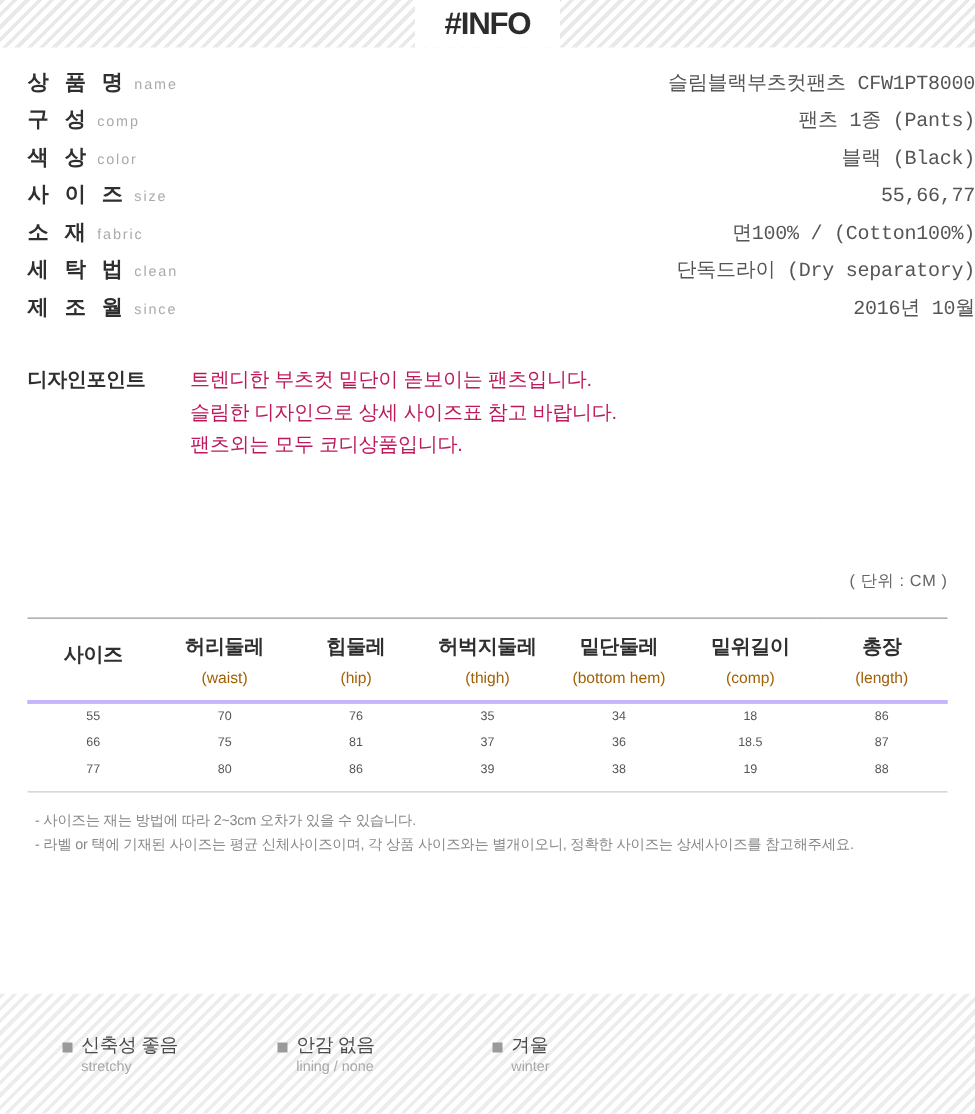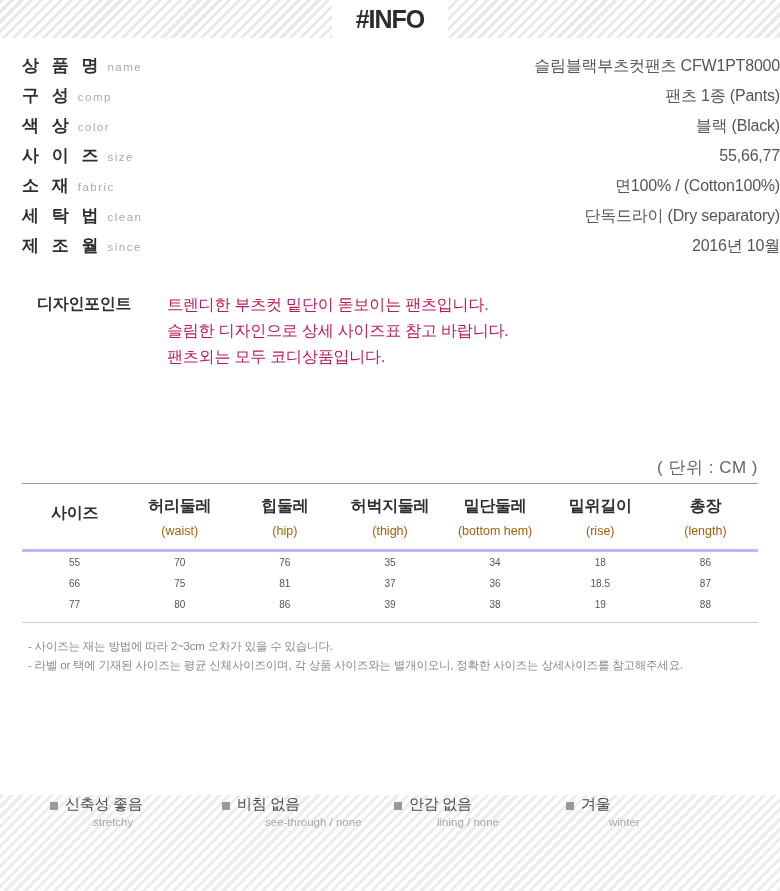--- a/index.html
+++ b/index.html
@@ -69,54 +69,54 @@
     font-size: 11.5px;
     font-weight: normal;
     color: #aaaaaa;
     letter-spacing: 1.5px;
     margin-left: 5px;
   }
   .info-value {
     font-size: 16px;
     color: #555555;
     letter-spacing: -0.2px;
+    font-family: Liberation Mono, monospace;
   }
 
   
   .design-wrap {
     display: flex;
     margin: 28px 0 0 22px;
   }
   .design-label {
     width: 130px;
     flex: 0 0 130px;
     font-size: 16px;
     font-weight: bold;
     color: #2f2f2f;
     letter-spacing: -0.3px;
     padding-top: 2px;
-    margin-left: 15px;
   }
   .design-lines div {
     font-size: 16px;
     color: #be185d;
     line-height: 26px;
     letter-spacing: -0.2px;
   }
 
   
   .table-wrap {
     margin: 86px 22px 0 22px;
     width: 736px;
   }
   .unit-note {
     text-align: right;
-    font-size: 17px;
+    font-size: 13px;
     color: #666666;
-    margin-bottom: 4px;
+    margin-bottom: 20px;
     letter-spacing: 0.5px;
   }
   table.size-table {
     width: 100%;
     border-collapse: collapse;
     table-layout: fixed;
   }
   table.size-table thead th {
     border-top: 1px solid #999999;
     border-bottom: 3px solid #c4b5fd;
@@ -169,20 +169,21 @@
     height: 96px;
     background-color: #ffffff;
     background-image: repeating-linear-gradient(
       135deg,
       #ededed 0px,
       #ededed 3px,
       #ffffff 3px,
       #ffffff 7px
     );
     display: flex;
+    align-items: center;
   }
   .footer-inner {
     display: flex;
     width: 100%;
     padding-left: 50px;
     box-sizing: border-box;
   }
   .attr {
     width: 172px;
     display: flex;
@@ -201,21 +202,20 @@
     color: #4a4a4a;
     letter-spacing: -0.3px;
     display: block;
   }
   .attr .txt .en {
     font-size: 11.5px;
     color: #a8a8a8;
     letter-spacing: 0;
     display: block;
     margin-top: 2px;
-    margin-left: 28px;
   }
 </style>
 </head>
 <body>
 
 <div class="header-band">
   <div class="header-title">#INFO</div>
 </div>
 
 <div class="info-wrap">
@@ -300,21 +300,21 @@
         <th>
           <span>허벅지둘레</span>
           <span class="sub">(thigh)</span>
         </th>
         <th>
           <span>밑단둘레</span>
           <span class="sub">(bottom hem)</span>
         </th>
         <th>
           <span>밑위길이</span>
-          <span class="sub">(rise)</span>
+          <span class="sub">(comp)</span>
         </th>
         <th>
           <span>총장</span>
           <span class="sub">(length)</span>
         </th>
       </tr>
     </thead>
     <tbody>
       <tr>
         <td>55</td>
@@ -357,27 +357,20 @@
   <div class="footer-inner">
 
     <div class="attr">
       <span class="sq"></span>
       <span class="txt">
         <span class="ko">신축성 좋음</span>
         <span class="en">stretchy</span>
       </span>
     </div>
 
-    <div class="attr">
-      <span class="sq"></span>
-      <span class="txt">
-        <span class="ko">비침 없음</span>
-        <span class="en">see-through / none</span>
-      </span>
-    </div>
 
     <div class="attr">
       <span class="sq"></span>
       <span class="txt">
         <span class="ko">안감 없음</span>
         <span class="en">lining / none</span>
       </span>
     </div>
 
     <div class="attr">

